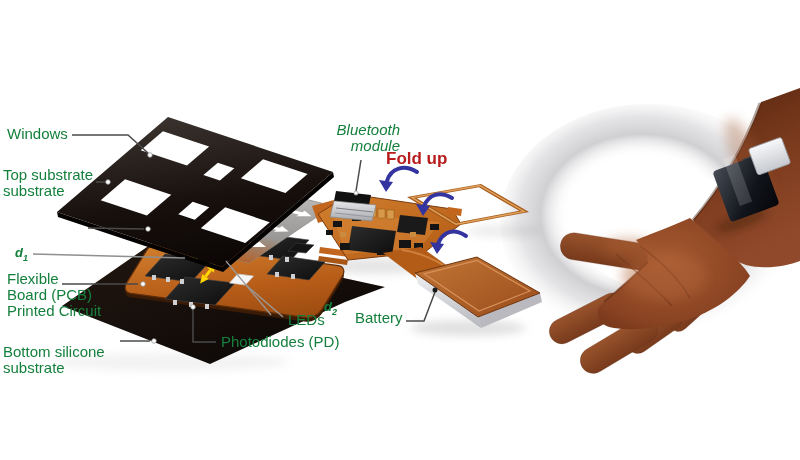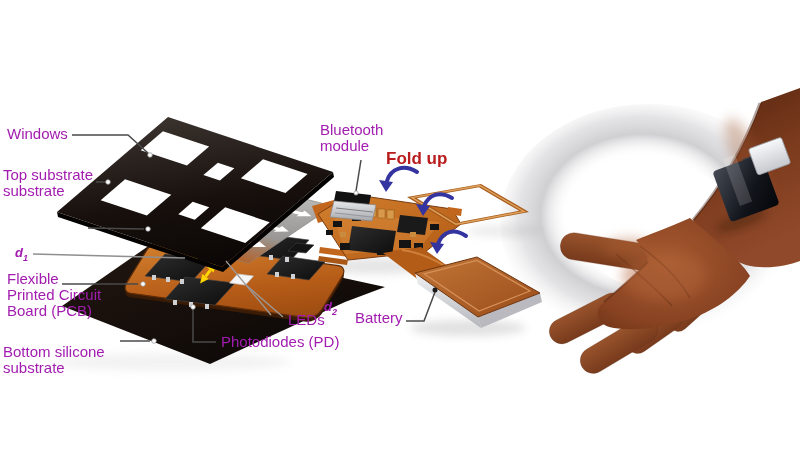--- a/index.html
+++ b/index.html
@@ -1,23 +1,23 @@
 <!DOCTYPE html>
 <html><head>
 <meta charset="utf-8">
 <style>
   html,body{margin:0;padding:0;background:#fff;}
   #figure{position:relative;width:800px;height:460px;background:#fff;overflow:hidden;
           font-family:"Liberation Sans",sans-serif;}
   #scene{position:absolute;left:0;top:0;}
-  .lbl{position:absolute;font-size:15px;line-height:1.07;color:#a21caf;white-space:nowrap;}
+  .lbl{position:absolute;font-size:15px;line-height:1.07;color:#15803d;white-space:nowrap;}
   .lbl.small{font-size:13px;font-weight:bold;font-style:italic;}
   .lbl sub{font-size:9px;}
   .lbl.navy{color:#b91c1c;font-weight:bold;font-size:17px;}
-  .lbl.center{text-align:left;}
+  .lbl.center{text-align:right;font-style:italic;}
 </style>
 </head>
 <body>
 
 <div id="figure">
 <svg id="scene" width="800" height="460" viewBox="0 0 800 460">
   <defs>
     <filter id="f4" x="-50%" y="-50%" width="200%" height="200%">
           <feGaussianBlur stdDeviation="4"></feGaussianBlur>
         </filter>
@@ -319,22 +319,22 @@
 </svg>
 
 <div class="lbl" style="left:7px;top:126px">Windows</div>
 <div class="lbl" style="left:3px;top:167px">
   <div>Top substrate</div>
   <div>substrate</div>
 </div>
 <div class="lbl small" style="left:15px;top:246px"><span>d</span><sub>1</sub></div>
 <div class="lbl" style="left:7px;top:271px">
   <div>Flexible</div>
+  <div>Board (PCB)</div>
   <div>Printed Circuit</div>
-  <div>Board (PCB)</div>
 </div>
 <div class="lbl" style="left:3px;top:344px">
   <div>Bottom silicone</div>
   <div>substrate</div>
 </div>
 <div class="lbl" style="left:221px;top:334px">Photodiodes (PD)</div>
 <div class="lbl" style="left:288px;top:312px">LEDs</div>
 <div class="lbl small" style="left:324px;top:300px"><span>d</span><sub>2</sub></div>
 <div class="lbl" style="left:355px;top:310px">Battery</div>
 <div class="lbl center" style="left:320px;top:122px;width:80px">

